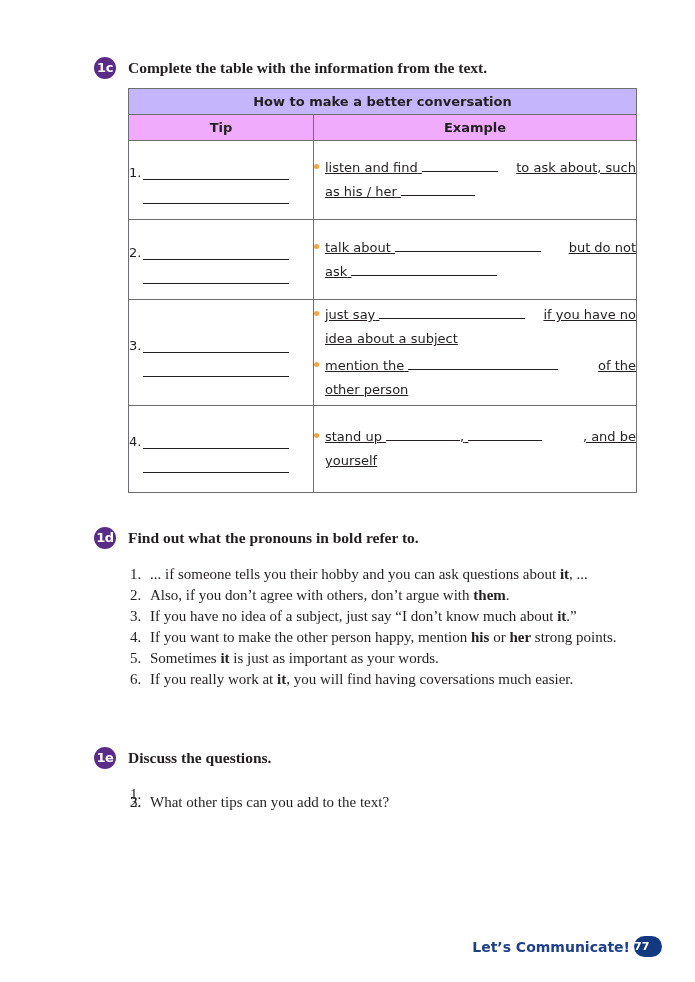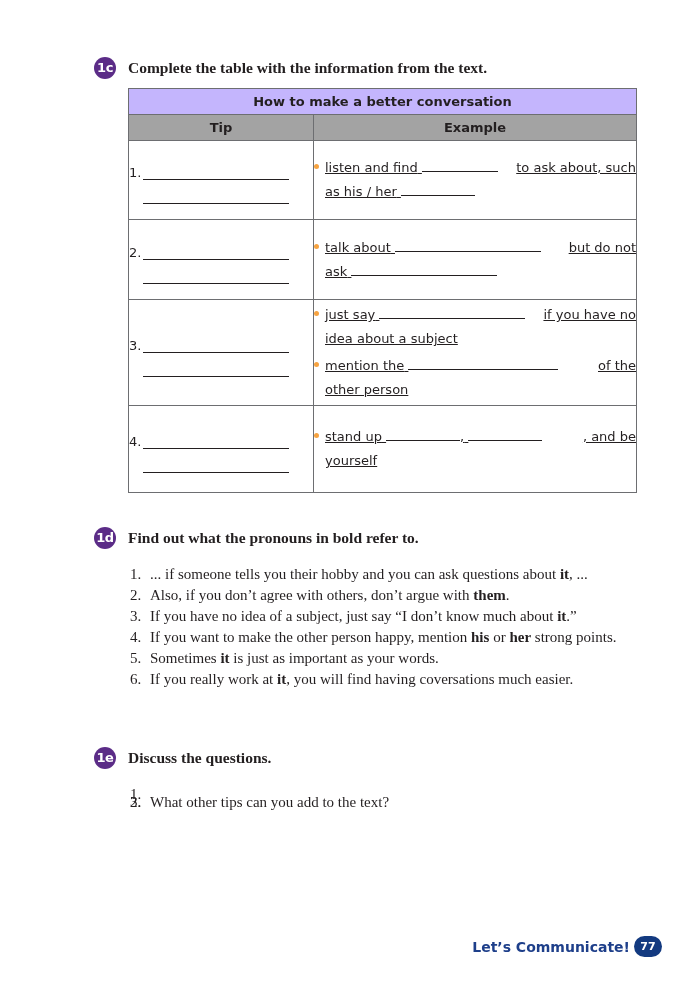--- a/index.html
+++ b/index.html
@@ -2,36 +2,36 @@
 <html><head>
 <meta charset="utf-8">
 <style>
   html,body{margin:0;padding:0;background:#fff;}
   body{width:695px;height:982px;position:relative;overflow:hidden;font-family:"Liberation Serif",serif;color:#231f20;}
   .badge{position:absolute;width:22px;height:22px;border-radius:50%;background:#5b2c87;color:#fff;font-family:"DejaVu Sans",sans-serif;font-weight:bold;font-size:13px;line-height:22px;text-align:center;letter-spacing:-0.5px;}
   .heading{position:absolute;font-family:"Liberation Serif",serif;font-weight:bold;font-size:15.5px;}
   table.conv{position:absolute;left:128px;top:88px;width:509px;border-collapse:collapse;font-family:"DejaVu Sans",sans-serif;font-size:13px;}
   table.conv td, table.conv th{border:1px solid #6d6e71;padding:0;}
   table.conv th.title{background:#c4b5fd;height:25px;font-size:13px;font-weight:bold;text-align:center;}
-  table.conv th.col{background:#a3a3a3;height:25px;font-size:13px;font-weight:bold;text-align:center;}
+  table.conv th.col{background:#f0abfc;height:25px;font-size:13px;font-weight:bold;text-align:center;}
   td.tip{width:184px;vertical-align:middle;padding-left:12px;position:relative;}
   td.ex{vertical-align:middle;padding:0 10px 0 10px;line-height:24px;text-decoration:underline;}
   .tipline{display:flex;align-items:flex-end;height:24px;}
   .tipnum{width:12px;}
   .blank{display:inline-block;border-bottom:1px solid #231f20;height:14px;vertical-align:baseline;}
   .tipblank{width:146px;margin-left:2px;}
   .tipblank2{width:146px;margin-left:14px;}
   .bullet{display:inline-block;width:5px;height:5px;border-radius:50%;background:#f6a341;margin-right:6px;vertical-align:middle;position:relative;top:-2px;}
   .exline{white-space:nowrap;display:flex;justify-content:space-between;}
   .exitem{margin:3px 0;}
   ol.list{position:absolute;margin:0;padding:0;list-style:none;font-family:"Liberation Serif",serif;font-size:15px;}
   ol.list li{position:relative;padding-left:20px;}
   ol.list li .num{position:absolute;left:0;}
   .footer{position:absolute;right:65px;top:939px;font-family:"DejaVu Sans",sans-serif;font-size:14px;font-weight:bold;color:#1e3f8a;}
-  .pagebadge{position:absolute;left:634px;top:936px;width:28px;height:21px;border-radius:11px;background:#133a80;color:#fff;font-family:"DejaVu Sans",sans-serif;font-weight:bold;font-size:11px;line-height:21px;text-align:center;}
+  .pagebadge{position:absolute;left:634px;top:936px;width:28px;height:21px;border-radius:11px;background:#133a80;color:#fff;font-family:"DejaVu Sans",sans-serif;font-weight:bold;font-size:11px;line-height:21px;text-align:left;}
 </style>
 </head>
 <body>
 
 <div class="badge" style="left:94px;top:57px;">1c</div>
 <div class="heading" style="left:128px;top:59px;">Complete the table with the information from the text.</div>
 
 <table class="conv">
   <tbody>
       <tr>

